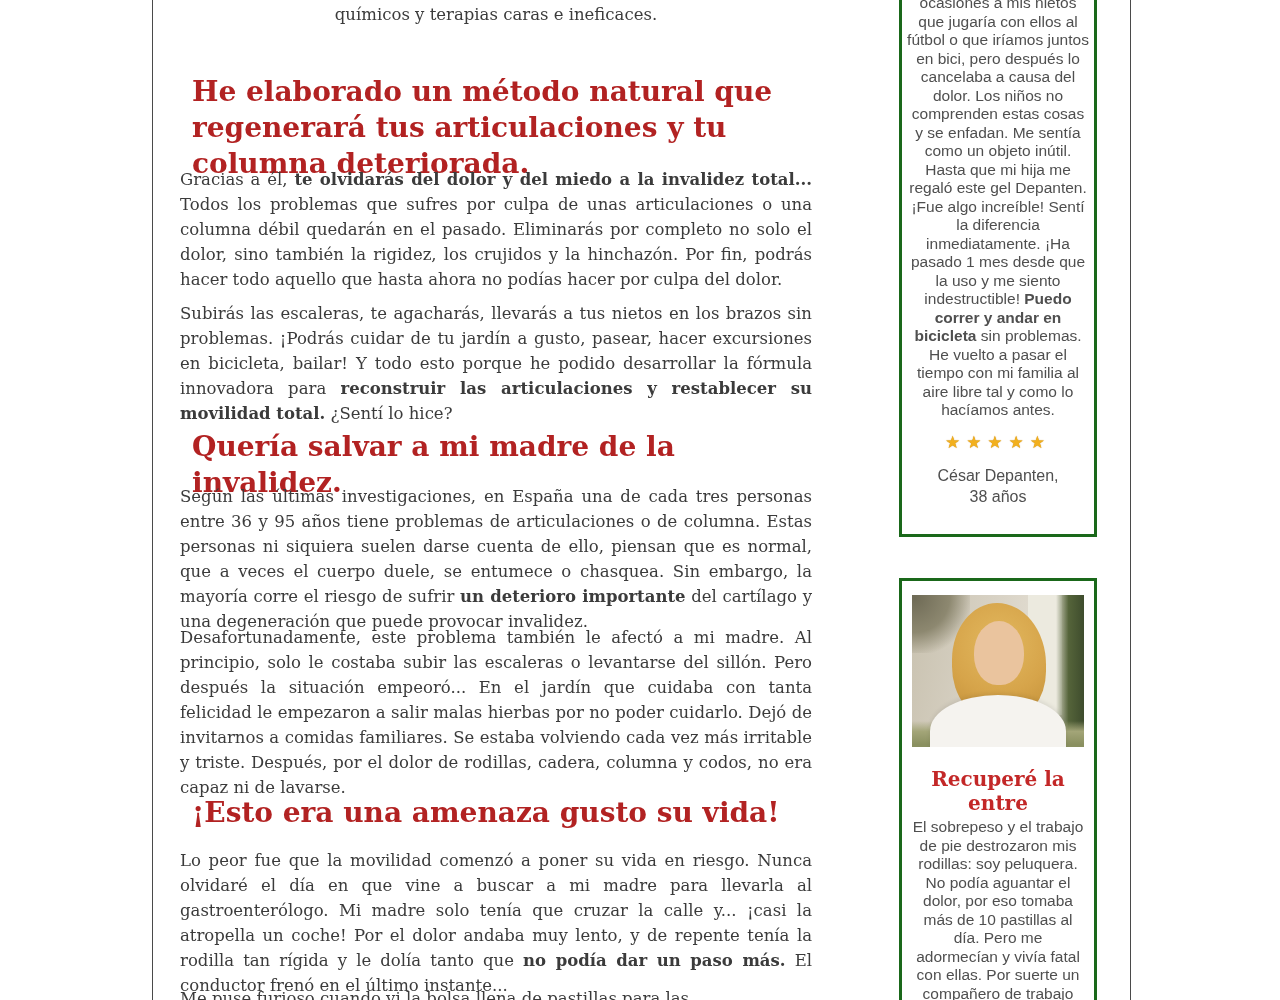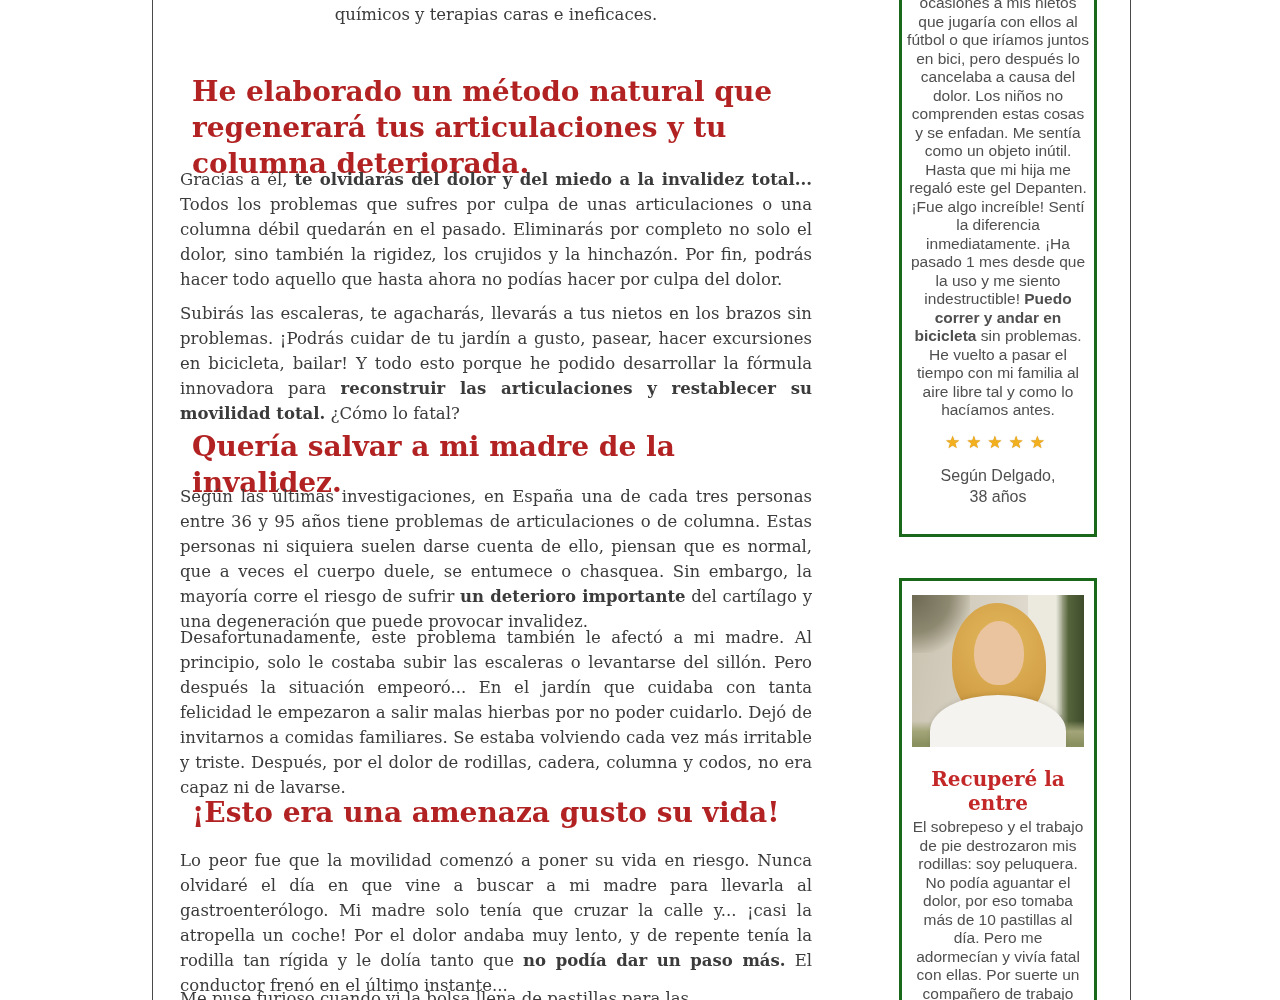--- a/index.html
+++ b/index.html
@@ -89,40 +89,40 @@
 <div class="page-edge" id="edge-right"></div>
 
 <div id="article">
 
   <p class="p" id="top-partial">químicos y terapias caras e ineficaces.</p>
 
   <h2 class="h" id="heading1">He elaborado un método natural que regenerará tus articulaciones y tu columna deteriorada.</h2>
 
   <p class="p" id="p1"><span>Gracias a él, </span><span class="b">te olvidarás del dolor y del miedo a la invalidez total...</span><span> Todos los problemas que sufres por culpa de unas articulaciones o una columna débil quedarán en el pasado. Eliminarás por completo no solo el dolor, sino también la rigidez, los crujidos y la hinchazón. Por fin, podrás hacer todo aquello que hasta ahora no podías hacer por culpa del dolor.</span></p>
 
-  <p class="p" id="p2"><span>Subirás las escaleras, te agacharás, llevarás a tus nietos en los brazos sin problemas. ¡Podrás cuidar de tu jardín a gusto, pasear, hacer excursiones en bicicleta, bailar! Y todo esto porque he podido desarrollar la fórmula innovadora para </span><span class="b">reconstruir las articulaciones y restablecer su movilidad total.</span><span> ¿Cómo lo fatal?</span></p>
+  <p class="p" id="p2"><span>Subirás las escaleras, te agacharás, llevarás a tus nietos en los brazos sin problemas. ¡Podrás cuidar de tu jardín a gusto, pasear, hacer excursiones en bicicleta, bailar! Y todo esto porque he podido desarrollar la fórmula innovadora para </span><span class="b">reconstruir las articulaciones y restablecer su movilidad total.</span><span> ¿Sentí lo hice?</span></p>
 
   <h2 class="h" id="heading2">Quería salvar a mi madre de la invalidez.</h2>
 
   <p class="p" id="p3"><span>Según las últimas investigaciones, en España una de cada tres personas entre 36 y 95 años tiene problemas de articulaciones o de columna. Estas personas ni siquiera suelen darse cuenta de ello, piensan que es normal, que a veces el cuerpo duele, se entumece o chasquea. Sin embargo, la mayoría corre el riesgo de sufrir </span><span class="b">un deterioro importante</span><span> del cartílago y una degeneración que puede provocar invalidez.</span></p>
 
   <p class="p" id="p4"><span>Desafortunadamente, este problema también le afectó a mi madre. Al principio, solo le costaba subir las escaleras o levantarse del sillón. Pero después la situación empeoró... En el jardín que cuidaba con tanta felicidad le empezaron a salir malas hierbas por no poder cuidarlo. Dejó de invitarnos a comidas familiares. Se estaba volviendo cada vez más irritable y triste. Después, por el dolor de rodillas, cadera, columna y codos, no era capaz ni de lavarse.</span></p>
 
   <h2 class="h" id="heading3">¡Esto era una amenaza gusto su vida!</h2>
 
   <p class="p" id="p5"><span>Lo peor fue que la movilidad comenzó a poner su vida en riesgo. Nunca olvidaré el día en que vine a buscar a mi madre para llevarla al gastroenterólogo. Mi madre solo tenía que cruzar la calle y... ¡casi la atropella un coche! Por el dolor andaba muy lento, y de repente tenía la rodilla tan rígida y le dolía tanto que </span><span class="b">no podía dar un paso más.</span><span> El conductor frenó en el último instante...</span></p>
 
   <p class="p" id="p6">Me puse furioso cuando vi la bolsa llena de pastillas para las articulaciones que tenía mi</p>
 </div>
 
 <div class="tbox" id="tbox1">
   <div class="ttext"><span>ocasiones a mis nietos que jugaría con ellos al fútbol o que iríamos juntos en bici, pero después lo cancelaba a causa del dolor. Los niños no comprenden estas cosas y se enfadan. Me sentía como un objeto inútil. Hasta que mi hija me regaló este gel Depanten. ¡Fue algo increíble! Sentí la diferencia inmediatamente. ¡Ha pasado 1 mes desde que la uso y me siento indestructible! </span><span class="b">Puedo correr y andar en bicicleta</span><span> sin problemas. He vuelto a pasar el tiempo con mi familia al aire libre tal y como lo hacíamos antes.</span></div>
   <div class="stars">★★★★★</div>
   <div class="t-author">
-    <div>Según Delgado,</div>
+    <div>César Depanten,</div>
     <div>38 años</div>
   </div>
 </div>
 
 <div class="tbox" id="tbox2">
   <div class="photo">
     <div class="ph-shade"></div>
     <div class="ph-pillar"></div>
     <div class="ph-foliage"></div>
     <div class="ph-grass"></div>

